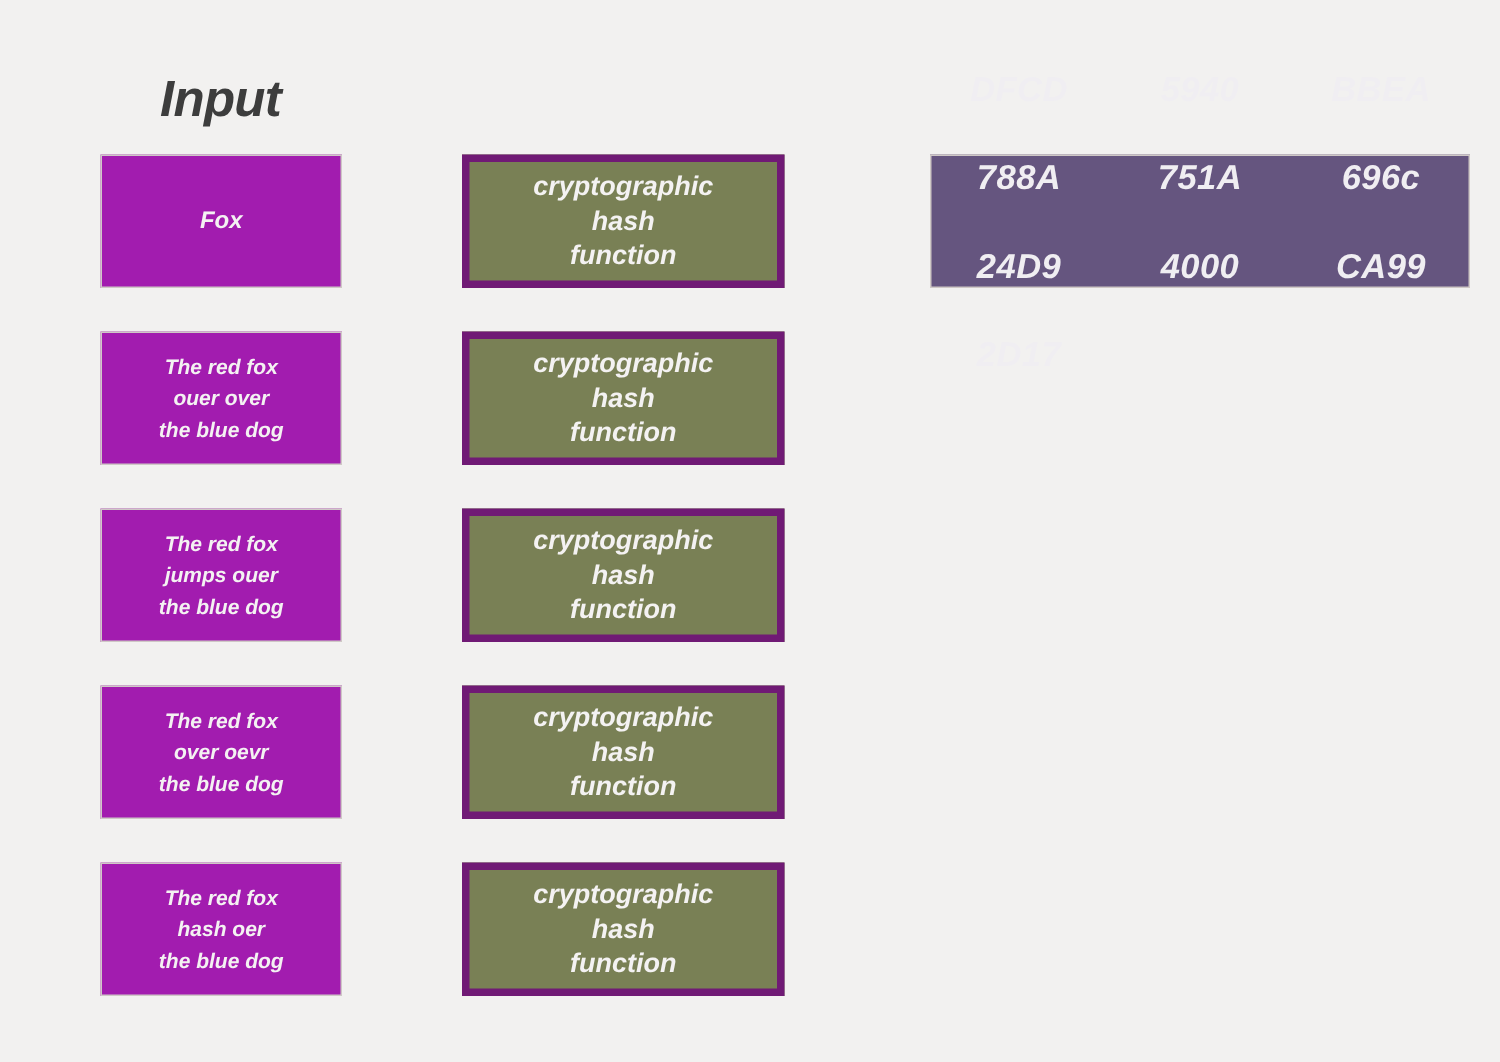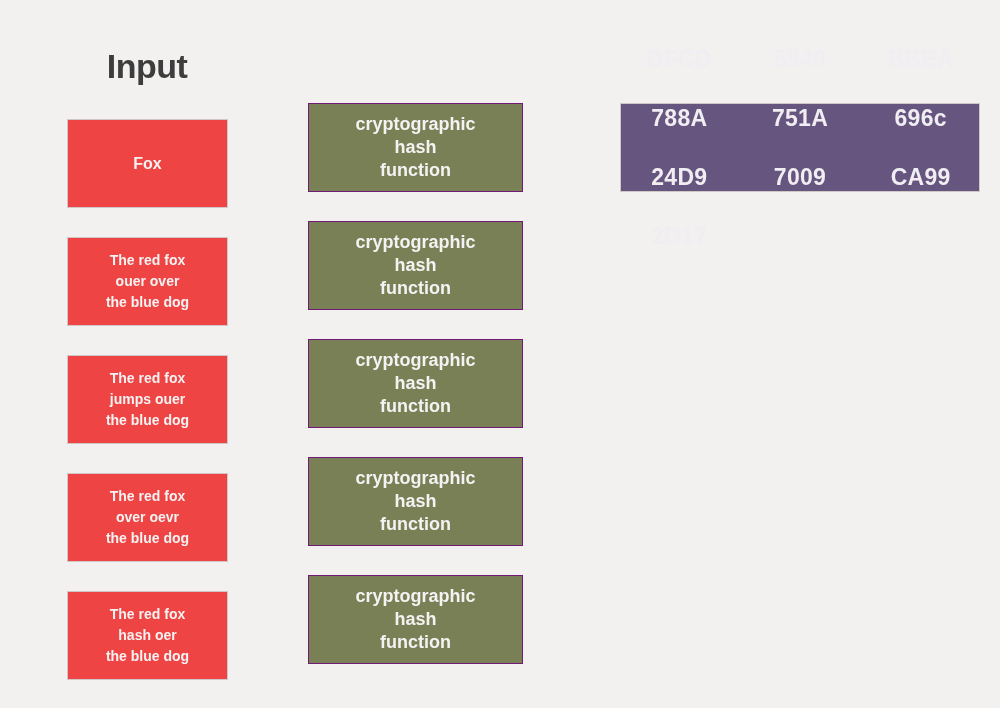--- a/index.html
+++ b/index.html
@@ -12,20 +12,21 @@
     height: 708px;
     background: #f2f1f0;
     font-family: "Liberation Sans", sans-serif;
     overflow: hidden;
   }
 
   .canvas {
     position: relative;
     width: 1000px;
     height: 686px;
+    font-style: italic;
   }
 
   
   .col-header {
     position: absolute;
     font-size: 34px;
     font-weight: bold;
     color: #3d3d3d;
     letter-spacing: -0.5px;
     text-align: center;
@@ -57,42 +58,42 @@
     display: flex;
     align-items: center;
     justify-content: center;
     color: #f4f2f2;
     text-align: center;
   }
 
   
   .input-box {
     left: 67px;
-    top: 16px;
+    top: 0;
     width: 161px;
     height: 89px;
-    background: #ef4444;
+    background: #a21caf;
     border: 1px solid #cfc8c6;
     font-size: 14px;
     font-weight: bold;
     line-height: 21px;
     padding: 0 6px;
   }
   .input-box.single-line {
     font-size: 16px;
   }
 
   
   .hash-box {
     left: 308px;
     top: 0;
     width: 215px;
     height: 89px;
     background: #798055;
-    border: 1px solid #701a75;
+    border: 5px solid #701a75;
     font-size: 18px;
     font-weight: bold;
     line-height: 23px;
   }
 
   
   .digest-box {
     left: 620px;
     top: 0;
     width: 360px;
@@ -142,21 +143,21 @@
     </div>
     <div class="box digest-box">
       <div class="digest-grid">
         <div class="digest-cell">DFCD</div>
         <div class="digest-cell">5940</div>
         <div class="digest-cell">BBEA</div>
         <div class="digest-cell">788A</div>
         <div class="digest-cell">751A</div>
         <div class="digest-cell">696c</div>
         <div class="digest-cell">24D9</div>
-        <div class="digest-cell">7009</div>
+        <div class="digest-cell">4000</div>
         <div class="digest-cell">CA99</div>
         <div class="digest-cell">2D17</div>
       </div>
     </div>
   </div>
 
   <div class="row" style="top:221px;">
     <div class="box input-box">
       <div>
         <div>The red fox</div>

